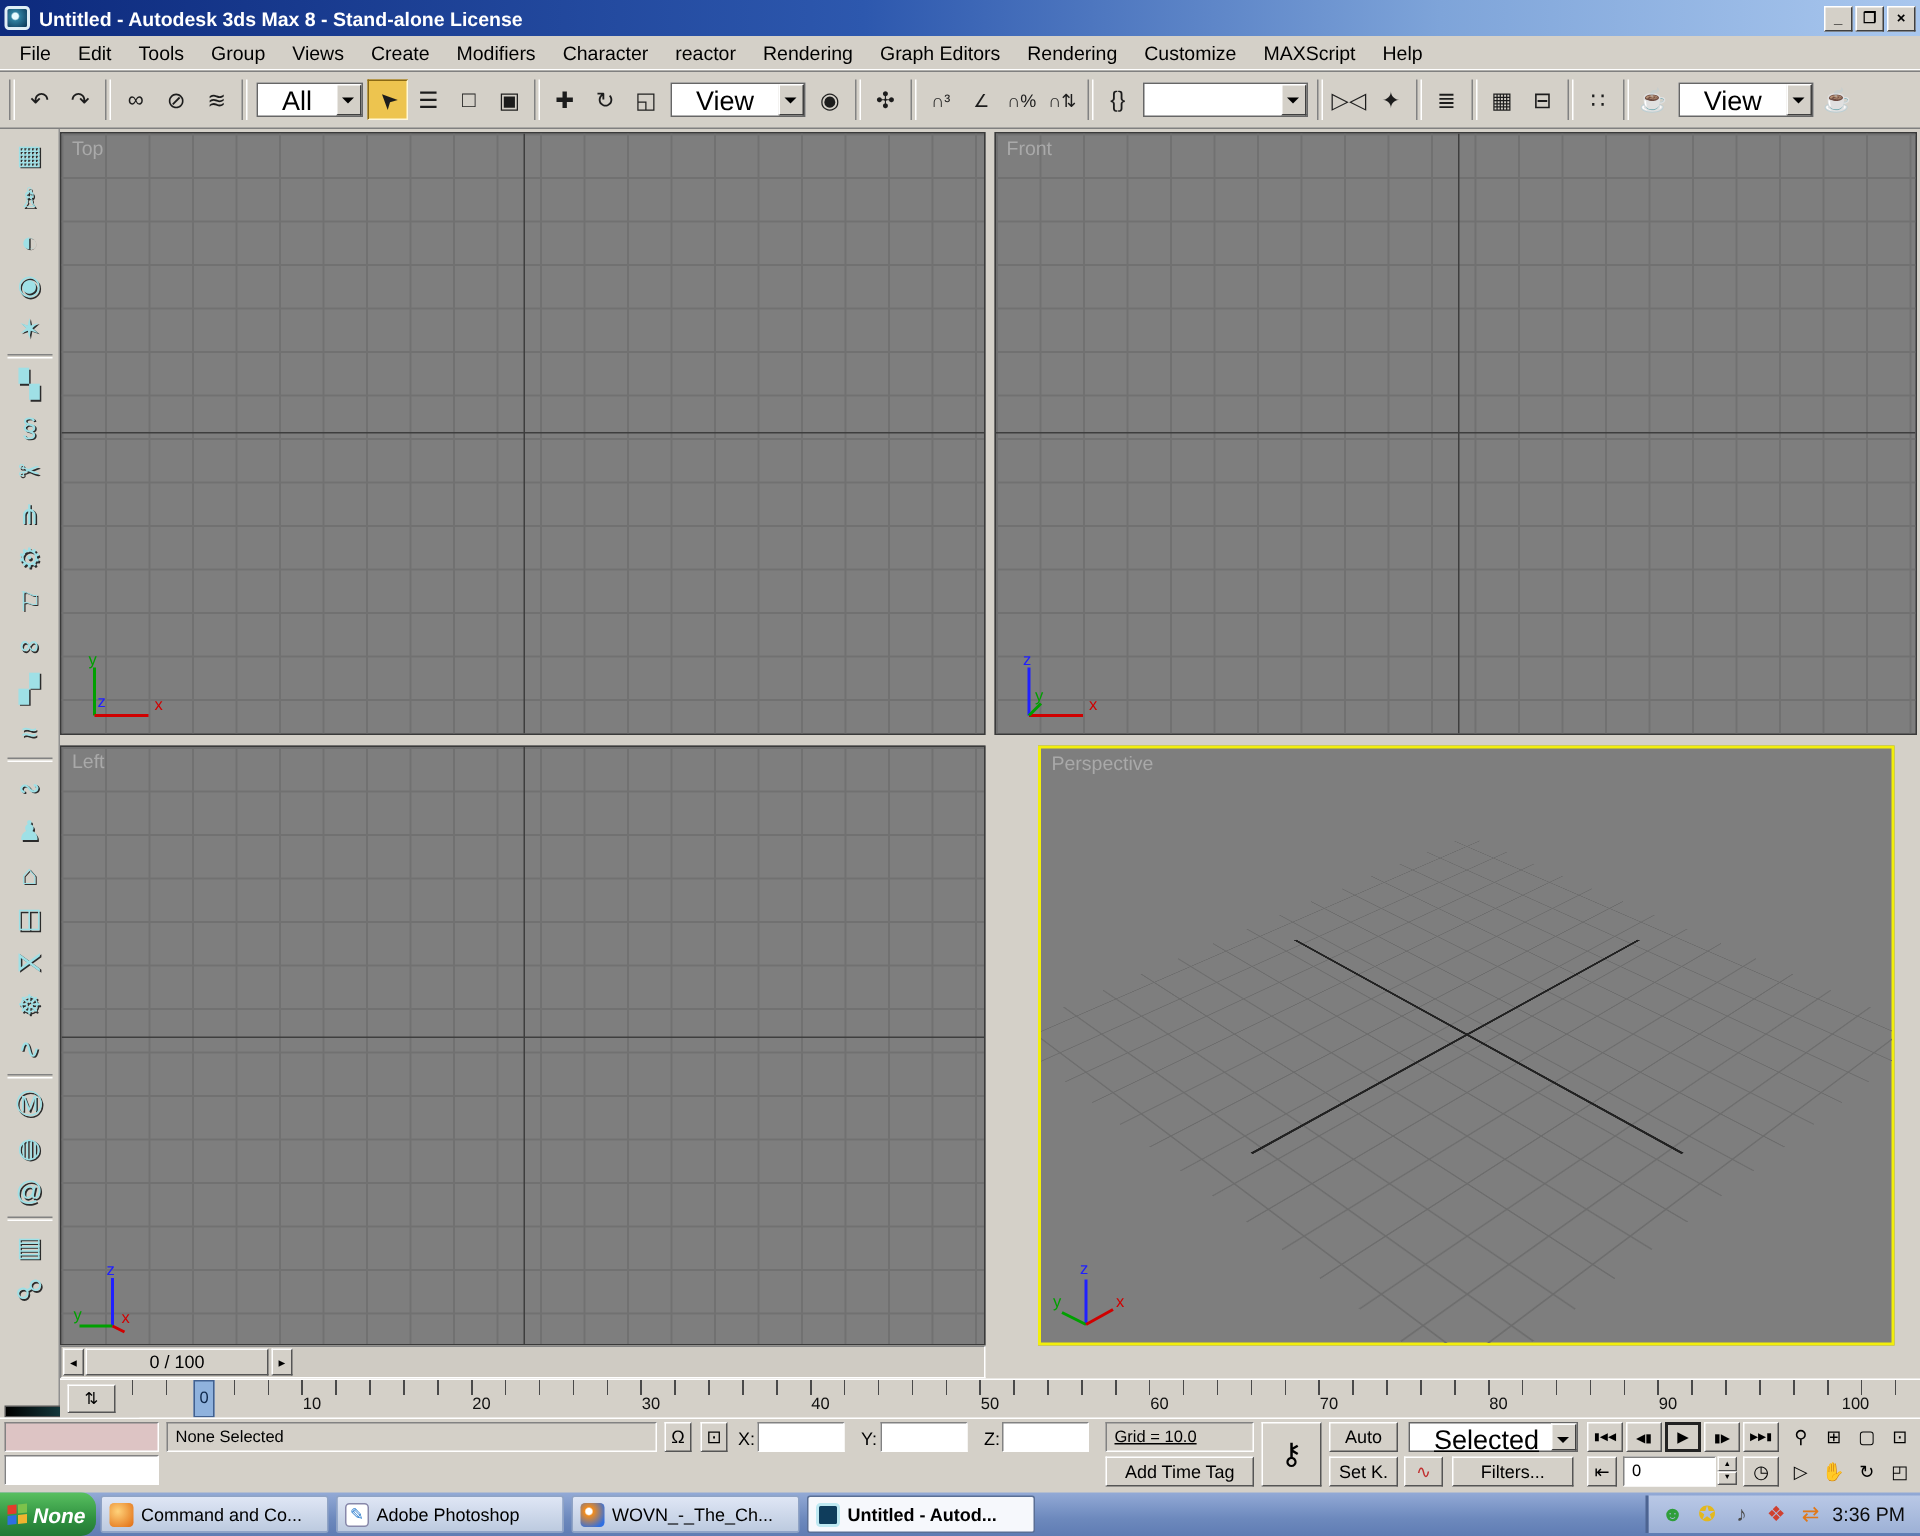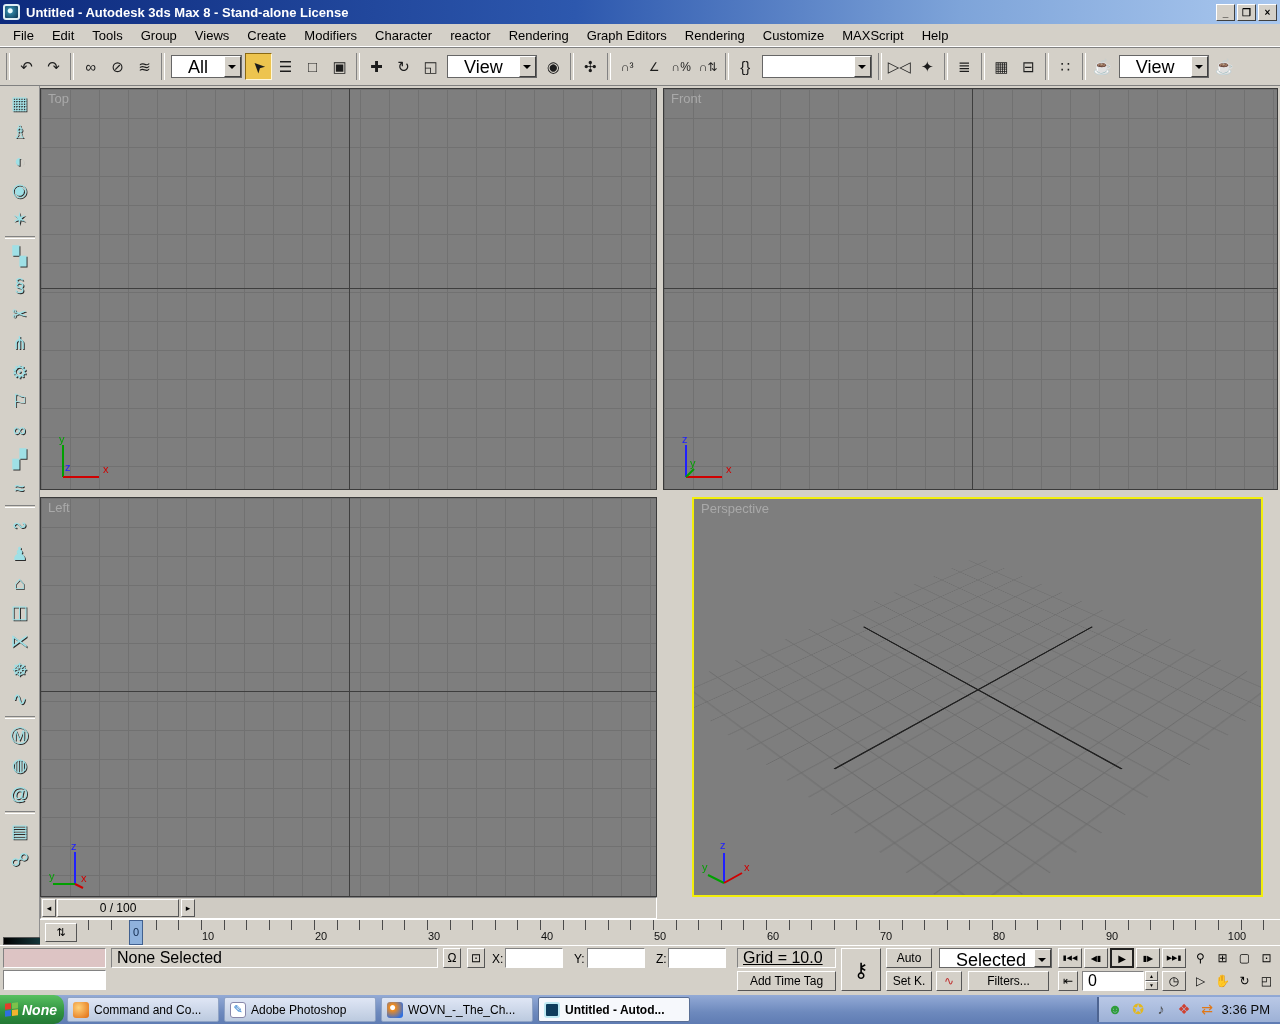--- a/index.html
+++ b/index.html
@@ -1,21 +1,21 @@
 <!DOCTYPE html>
 <html><head>
 <meta charset="utf-8">
 <style>
   * { box-sizing: border-box; }
   html,body { margin:0; padding:0; }
   body {
     width:1280px; height:1024px; overflow:hidden; position:relative;
     font-family:"Liberation Sans", sans-serif; background:#d4d0c8; color:#000;
   }
-  .abs { position:absolute; }
+  .abs { position:absolute;text-decoration:underline; }
 
   
   .titlebar { position:absolute; left:0; top:0; right:0; height:24px;
     background:linear-gradient(90deg,#0d2a7d 0%,#2d58ae 45%,#7ea4d9 75%,#a9c7ee 100%);
     display:flex; align-items:center; gap:6px; padding:0 3px; color:#fff; font-weight:bold; font-size:13px; }
   .app-icon { width:17px; height:16px; border-radius:3px; border:2px solid #dfeef5;
     background:radial-gradient(circle at 40% 40%, #e8fbff 0 2px, #2e7f9e 3px, #0f3d5c 90%); }
   .winbtns { margin-left:auto; display:flex; gap:2px; }
   .winbtn { width:19px; height:17px; background:#d4d0c8; border:1px solid; border-color:#fff #404040 #404040 #fff;
     font-size:10px; line-height:11px; padding:0; font-weight:bold; font-family:inherit; color:#000; }
@@ -83,21 +83,21 @@
     border:1px solid; border-color:#fff #555 #555 #fff; font-size:11px; padding:0; font-family:inherit; }
   .ticks { position:absolute; left:48px; top:0; width:1188px; height:10px;
     background:repeating-linear-gradient(90deg,#4a4a4a 0 1px,transparent 1px 22.6px); }
   .ruler-label { position:absolute; top:10px; transform:translateX(-50%); font-size:11px; color:#111; }
   .frame-handle { position:absolute; left:89px; top:0; width:14px; height:25px; background:#8fb2dd;
     border:1px solid #41608f; font-size:11px; text-align:center; line-height:23px; color:#102a4d; }
 
   
   .statusbar { position:absolute; left:0; top:945px; right:0; height:50px; background:#d4d0c8; border-top:1px solid #fff; }
   .s { border:1px solid; border-color:#828282 #fff #fff #828282; }       
-  .panel { position:absolute; font-size:16px; background:#d4d0c8; display:flex; align-items:center; padding:0 5px; }
+  .panel { position:absolute; font-size:11px; background:#d4d0c8; display:flex; align-items:center; padding:0 5px; }
   .white { background:#fff; }
   .pink { background:#ddc4c4; }
   .sbtn { position:absolute; font-size:12px; background:#d4d0c8; border:1px solid; border-color:#fff #555 #555 #fff;
     display:flex; align-items:center; justify-content:center; padding:0; font-family:inherit; }
   .sbtn.big { font-size:20px; }
   .lbl { position:absolute; font-size:12px; }
   .spin { position:absolute; width:13px; height:19px; display:flex; flex-direction:column; }
   .spin > button { flex:1; font-size:5px; padding:0; background:#d4d0c8; border:1px solid; border-color:#fff #555 #555 #fff; font-family:inherit; }
   .playbox { border:2px solid #222 !important; }
 

